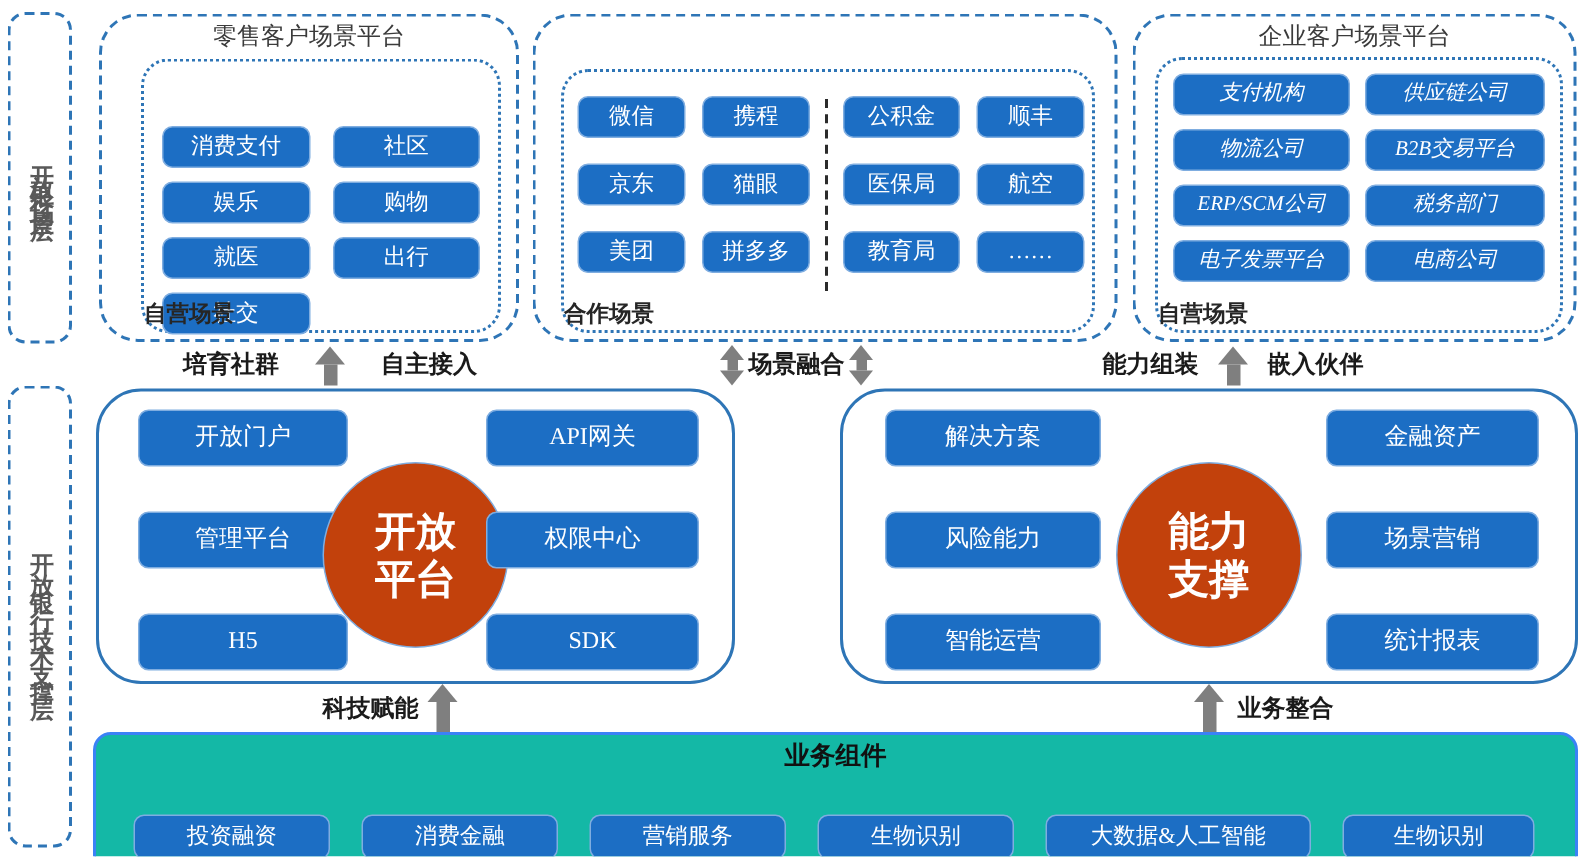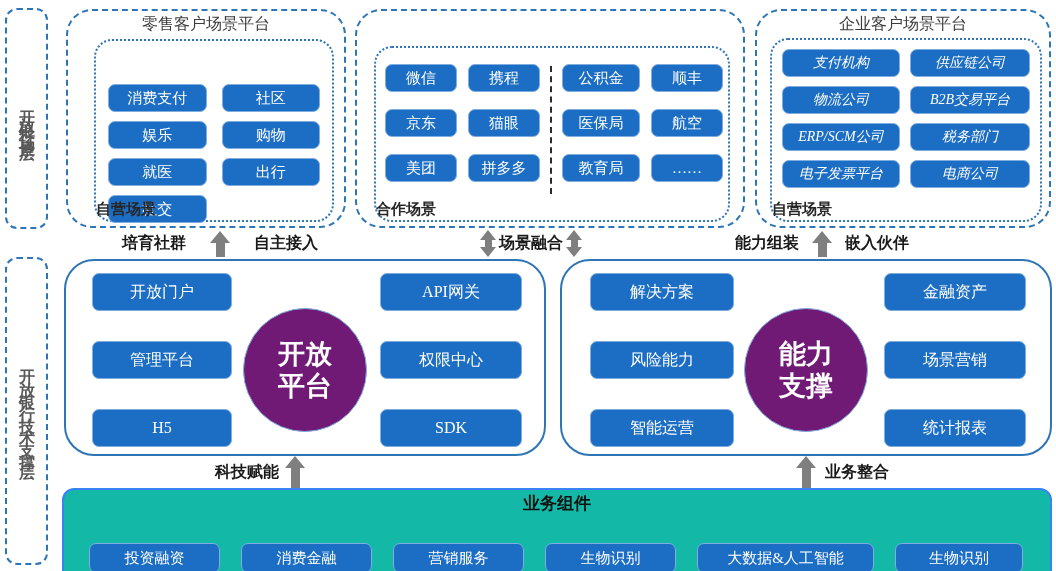--- a/index.html
+++ b/index.html
@@ -65,21 +65,21 @@
   .grid-ent { position:absolute; left:10px; right:10px; top:9px;
               display:grid; grid-template-columns:118px 1fr; gap:9px 10px;font-style:italic; }
   .grid-ent .chip { height:28px; font-size:14px; }
 
   
   .tech-col { position:absolute; top:12px; display:flex; flex-direction:column; gap:30px; }
   .tech-col .chip { height:38px; font-size:16px; }
   .circle {
     position:absolute; top:47px; left:50%; transform:translateX(-50%);
     width:124px; height:124px; border-radius:50%;
-    background:#701a75; border:1px solid #7fade0; color:#fff;
+    background:#c2410c; border:1px solid #7fade0; color:#fff;
     display:flex; flex-direction:column; align-items:center; justify-content:center;
     font-family:"Liberation Serif","DejaVu Serif",serif;
     font-size:27px; font-weight:bold; line-height:1.2;
   }
 
   
   .bottom-box { position:absolute; left:62px; top:488px; width:990px; height:94px;
                 border:2px solid #3b82f6; border-radius:12px; background:#14b8a6; }
   .bottom-title { position:absolute; top:2px; left:0; right:0; text-align:center;
                   font-weight:bold; font-size:17px; color:#111; }
@@ -182,21 +182,21 @@
 
   <div class="flow-group" style="left:735px; top:230px; height:27px; gap:13px;">
     <span class="flow-label">能力组装</span>
     <span class="arr-up">
         <span class="head"></span>
         <span class="shaft" style="height:14px;"></span>
       </span>
     <span class="flow-label">嵌入伙伴</span>
   </div>
 
-  <div class="solid-box" style="left:64px; top:259px; width:482px; height:197px;">
+  <div class="solid-box" style="left:64px; top:259px; width:426px; height:197px;">
     <div class="tech-col" style="left:26px; width:140px;">
       <div class="chip">开放门户</div>
       <div class="chip">管理平台</div>
       <div class="chip">H5</div>
     </div>
     <div class="circle">
       <span>开放</span>
       <span>平台</span>
     </div>
     <div class="tech-col" style="right:22px; width:142px;">

